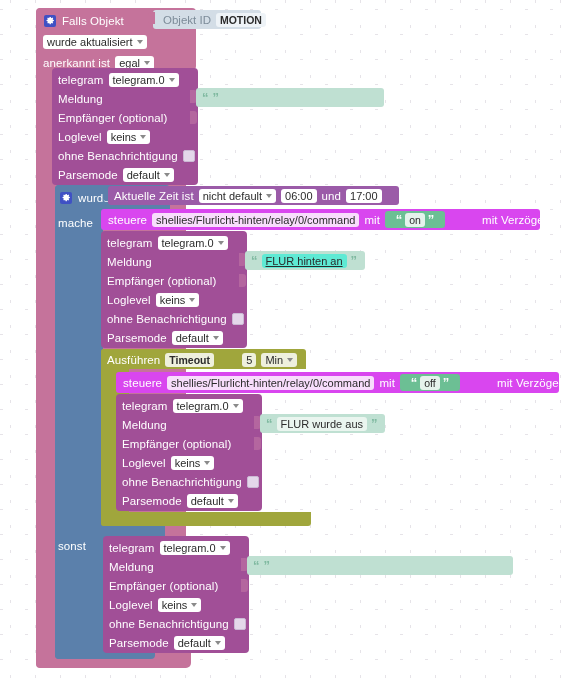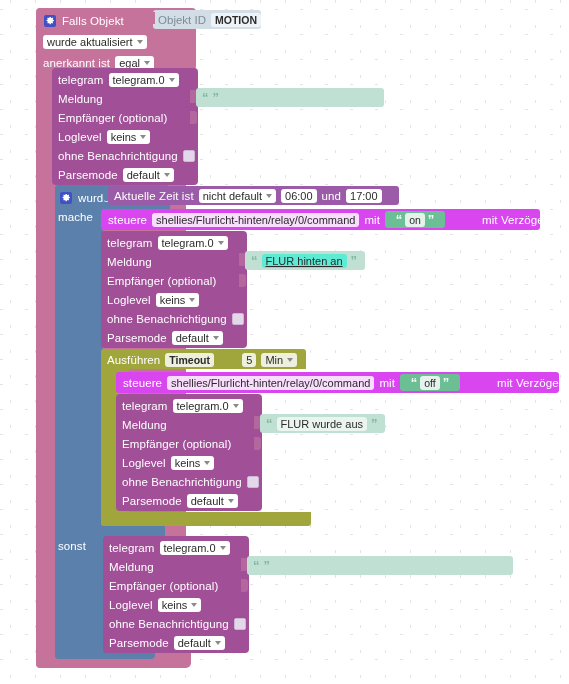--- a/index.html
+++ b/index.html
@@ -91,21 +91,21 @@
   <span class="gear">
     <svg width="9" height="9" viewBox="0 0 16 16">
         <path fill="#ffffff" d="M8 5.2a2.8 2.8 0 100 5.6 2.8 2.8 0 000-5.6zm0 4.2a1.4 1.4 0 110-2.8 1.4 1.4 0 010 2.8z"></path>
         <path fill="#ffffff" d="M14 9.1v-2l-1.7-.3a4.6 4.6 0 00-.5-1.2l1-1.4-1.4-1.4-1.4 1a4.6 4.6 0 00-1.2-.5L8.5 1.6h-2L6.2 3.3c-.4.1-.8.3-1.2.5l-1.4-1-1.4 1.4 1 1.4c-.2.4-.4.8-.5 1.2L1 7.1v2l1.7.3c.1.4.3.8.5 1.2l-1 1.4 1.4 1.4 1.4-1c.4.2.8.4 1.2.5l.3 1.7h2l.3-1.7c.4-.1.8-.3 1.2-.5l1.4 1 1.4-1.4-1-1.4c.2-.4.4-.8.5-1.2L14 9.1z"></path>
       </svg>
   </span>
   <span class="lbl">Falls Objekt</span>
 </div>
 
 <div class="blk c-objid" style="left:153px;top:10px;width:108px;height:19px;border-radius:3px;">
-  <div class="row" style="height:19px;padding-left:10px;gap:5px;justify-content:flex-end;">
+  <div class="row" style="height:19px;padding-left:10px;gap:5px;">
     <span style="color:#7d8c99;font-size:11.5px;">Objekt ID</span>
     <span class="field" style="background:#eef3f7;font-weight:bold;font-size:10.5px;">MOTION</span>
   </div>
 </div>
 
 <div class="abs" style="left:148px;top:12px;width:7px;height:12px;background:#c5739b;border-radius:3px 0 0 3px;"></div>
 
 <div class="abs row" style="left:43px;top:32px;">
   <span class="field">
     <span>wurde aktualisiert</span>
@@ -172,21 +172,21 @@
 
 <div class="abs row" style="left:60px;top:188px;gap:6px;">
   <span class="gear">
     <svg width="9" height="9" viewBox="0 0 16 16">
         <path fill="#ffffff" d="M8 5.2a2.8 2.8 0 100 5.6 2.8 2.8 0 000-5.6zm0 4.2a1.4 1.4 0 110-2.8 1.4 1.4 0 010 2.8z"></path>
         <path fill="#ffffff" d="M14 9.1v-2l-1.7-.3a4.6 4.6 0 00-.5-1.2l1-1.4-1.4-1.4-1.4 1a4.6 4.6 0 00-1.2-.5L8.5 1.6h-2L6.2 3.3c-.4.1-.8.3-1.2.5l-1.4-1-1.4 1.4 1 1.4c-.2.4-.4.8-.5 1.2L1 7.1v2l1.7.3c.1.4.3.8.5 1.2l-1 1.4 1.4 1.4 1.4-1c.4.2.8.4 1.2.5l.3 1.7h2l.3-1.7c.4-.1.8-.3 1.2-.5l1.4 1 1.4-1.4-1-1.4c.2-.4.4-.8.5-1.2L14 9.1z"></path>
       </svg>
   </span>
   <span class="lbl">wurde</span>
 </div>
-<div class="abs row" style="left:58px;top:207px;">
+<div class="abs row" style="left:58px;top:213px;">
   <span class="lbl">mache</span>
 </div>
 <div class="abs row" style="left:58px;top:536px;">
   <span class="lbl">sonst</span>
 </div>
 
 <div class="abs" style="left:103px;top:188px;width:7px;height:13px;background:#5b80ab;border-radius:3px 0 0 3px;"></div>
 <div class="blk c-cond" style="left:108px;top:186px;width:291px;height:19px;border-radius:3px;">
   <div class="row" style="height:19px;padding:0 6px;gap:5px;">
     <span class="lbl">Aktuelle Zeit ist</span>

